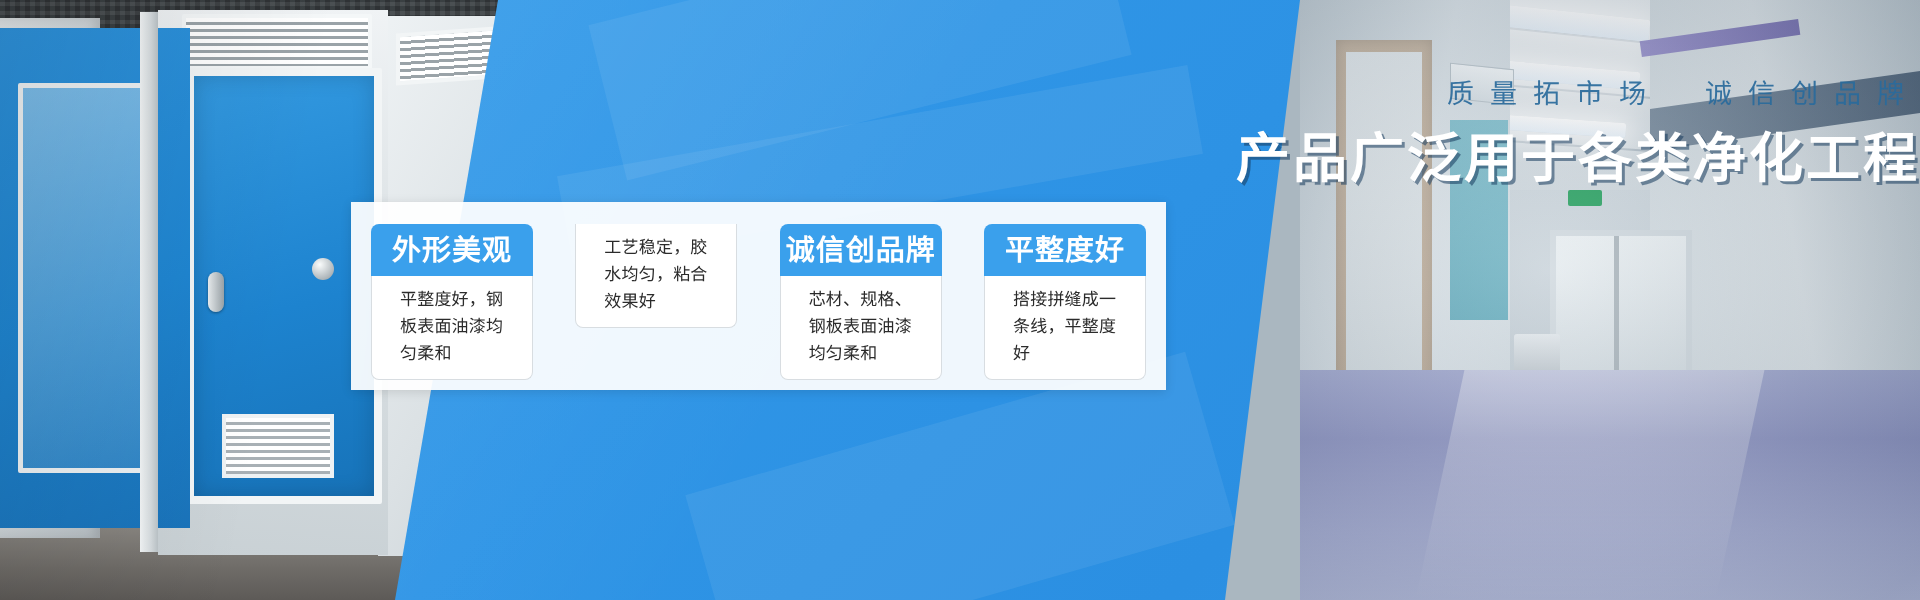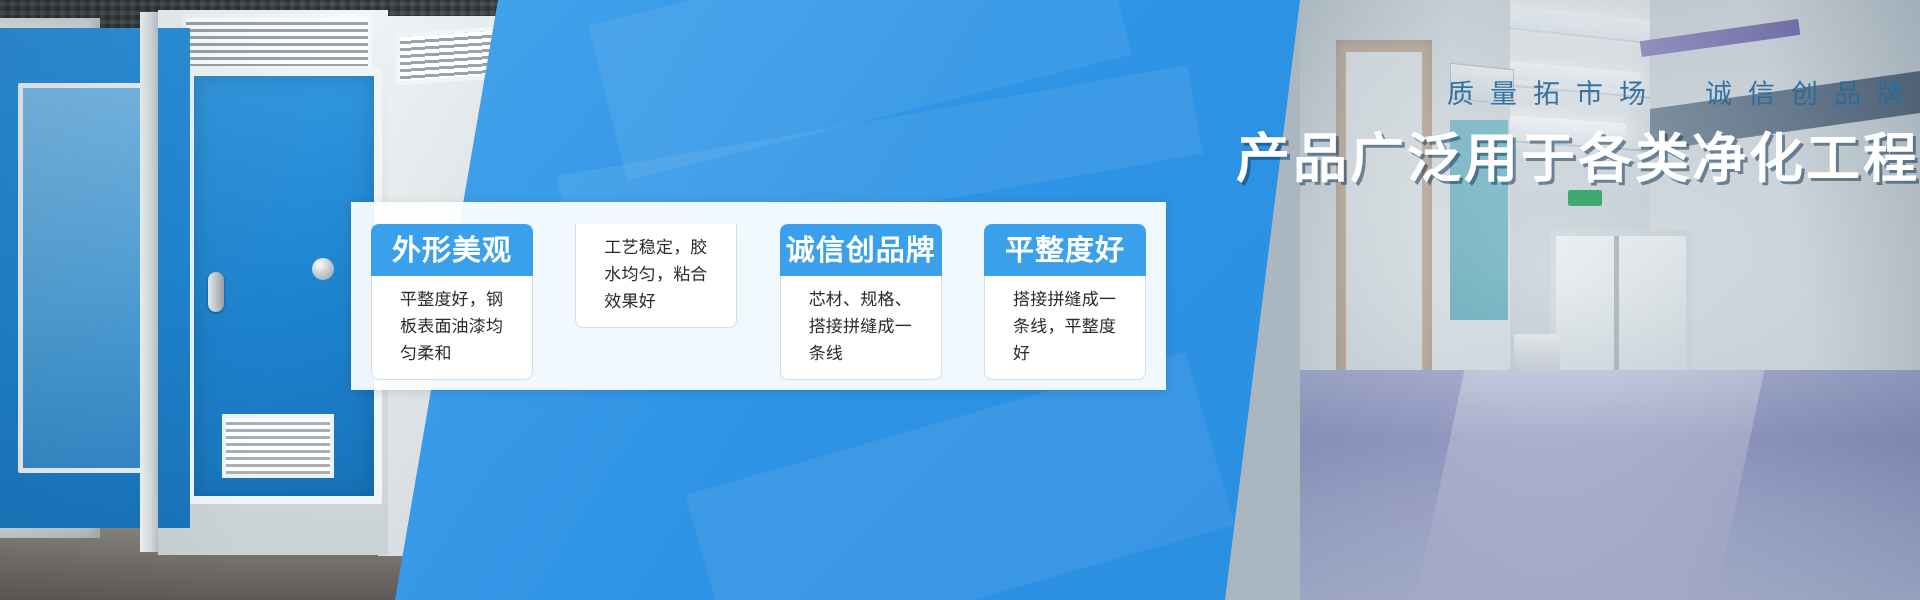--- a/index.html
+++ b/index.html
@@ -318,21 +318,21 @@
       <div class="card-head">外形美观</div>
       <div class="card-body">平整度好，钢板表面油漆均匀柔和</div>
     </div>
 
     <div class="card">
       <div class="card-body">工艺稳定，胶水均匀，粘合效果好</div>
     </div>
 
     <div class="card">
       <div class="card-head">诚信创品牌</div>
-      <div class="card-body">芯材、规格、搭接拼缝成一条线</div>
+      <div class="card-body">芯材、规格、钢板表面油漆均匀柔和</div>
     </div>
 
     <div class="card">
       <div class="card-head">平整度好</div>
       <div class="card-body">搭接拼缝成一条线，平整度好</div>
     </div>
 
   </div>
 
 </div>

